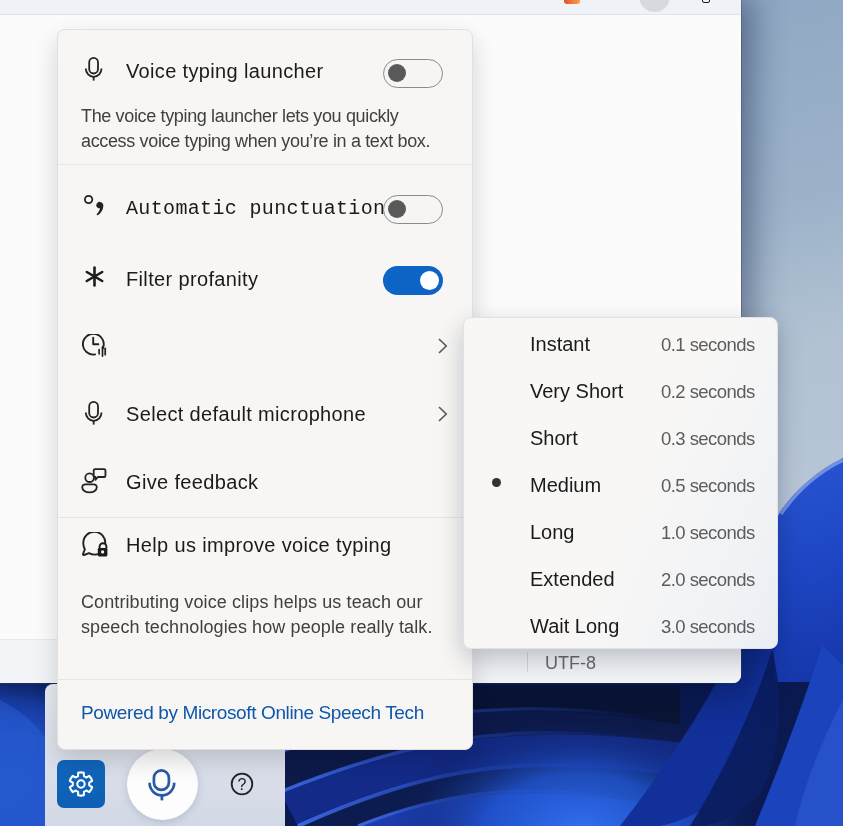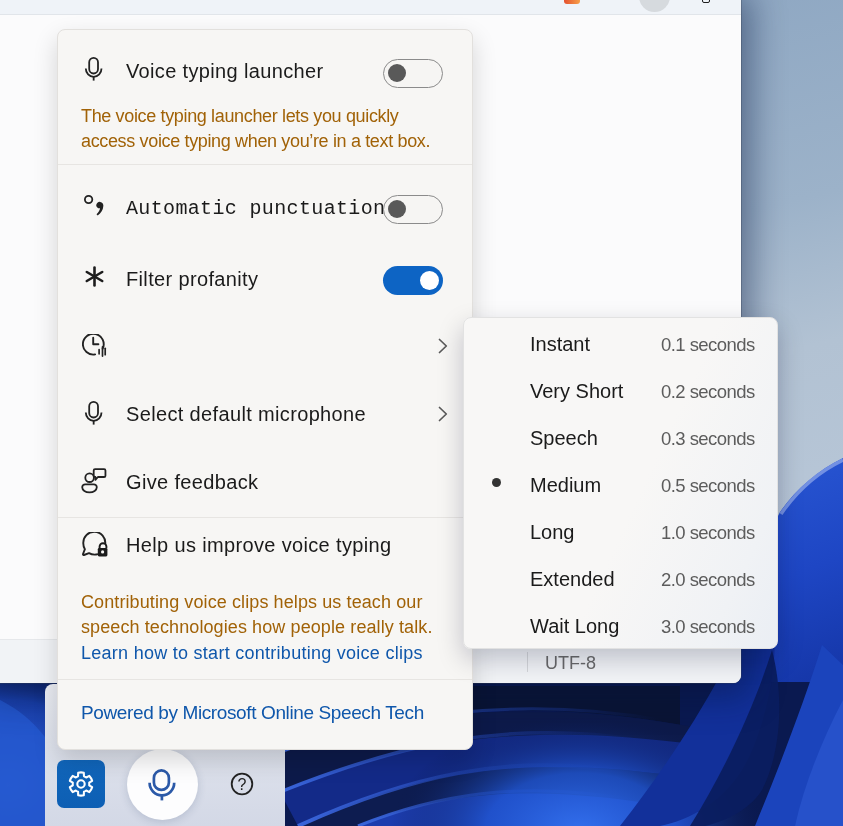--- a/index.html
+++ b/index.html
@@ -43,21 +43,21 @@
 
   
   #popup {
     position:absolute; left:57px; top:29px; width:416px; height:721px;
     background:#f7f6f4; border-radius:8px;
     border:1px solid #e2e0dd;
     box-shadow: 0 10px 24px rgba(0,0,0,0.16);
   }
   .divider { position:absolute; left:0; width:100%; height:1px; background:#e7e5e2; }
   .rowlabel { position:absolute; font-size:20px; color:#1b1b1b; left:68px; white-space:nowrap; letter-spacing:0.35px; }
-  .desc { position:absolute; left:23px; font-size:18px; color:#a16207; line-height:25px; white-space:nowrap; }
+  .desc { position:absolute; left:23px; font-size:18px; color:#404040; line-height:25px; white-space:nowrap; }
   .bluelink { position:absolute; left:23px; font-size:18px; color:#0f57ab; white-space:nowrap; }
 
   
   .toggle { position:absolute; left:325px; width:60px; height:29px; border-radius:15px; }
   .toggle.off { background:#f6f5f3; border:1.5px solid #8b8b8b; }
   .toggle.off .knob { position:absolute; left:4px; top:4px; width:18px; height:18px; border-radius:50%; background:#595959; }
   .toggle.on { background:#0d64c4; }
   .toggle.on .knob { position:absolute; right:4px; top:5px; width:19px; height:19px; border-radius:50%; background:#ffffff; }
 
   
@@ -253,34 +253,33 @@
     <svg class="abs" width="28" height="27" viewBox="0 0 28 27" style="left:23px;top:502px">
       <path d="M15.7,21.3 c-1.2,0.3 -2.3,0.5 -3.4,0.5 c-2,0 -3.9,-0.5 -5.6,-1.5 l-5.0,1.9 c-0.6,0.2 -1.2,-0.4 -1.0,-1.0 l1.9,-4.8 c-1.1,-1.7 -1.6,-3.7 -1.6,-5.8 a11,11 0 1 1 21.9,0.7" transform="translate(1.3,0.8)" fill="none" stroke="#222222" stroke-width="1.9" stroke-linejoin="round"></path>
       <path d="M17.3,15.5 v-1.7 a3.4,3.4 0 0 1 6.8,0 v1.7" transform="translate(1.3,0.8)" fill="none" stroke="#1b1b1b" stroke-width="1.9"></path>
       <rect x="16.8" y="15.9" width="9.6" height="8.5" rx="1.3" fill="#1b1b1b"></rect>
       <circle cx="21.6" cy="19.9" r="1.6" fill="#f7f6f4"></circle>
     </svg>
     <div class="rowlabel" style="top:504px;">Help us improve voice typing</div>
 
     <div class="desc" style="top:560px;letter-spacing:0.1px;">Contributing voice clips helps us teach our<br>speech technologies how people really talk.</div>
 
-    <div class="bluelink" style="top:613px;letter-spacing:0.27px;">Learn how to start contributing voice clips</div>
 
     <div class="divider" style="top:649px;"></div>
 
     <div class="bluelink" style="top:672px;font-size:19px;letter-spacing:-0.38px;">Powered by Microsoft Online Speech Tech</div>
   </div>
 
   <div id="submenu">
     <div class="abs" style="left:28px;top:160px;width:9px;height:9px;border-radius:50%;background:#333333"></div>
     <div class="sm-label" style="top:15px;">Instant</div>      
       <div class="sm-val" style="top:16px;">0.1 seconds</div>
     <div class="sm-label" style="top:62px;">Very Short</div>   
       <div class="sm-val" style="top:63px;">0.2 seconds</div>
-    <div class="sm-label" style="top:109px;">Speech</div>       
+    <div class="sm-label" style="top:109px;">Short</div>       
       <div class="sm-val" style="top:110px;">0.3 seconds</div>
     <div class="sm-label" style="top:156px;">Medium</div>      
       <div class="sm-val" style="top:157px;">0.5 seconds</div>
     <div class="sm-label" style="top:203px;">Long</div>        
       <div class="sm-val" style="top:204px;">1.0 seconds</div>
     <div class="sm-label" style="top:250px;">Extended</div>    
       <div class="sm-val" style="top:251px;">2.0 seconds</div>
     <div class="sm-label" style="top:297px;">Wait Long</div>   
       <div class="sm-val" style="top:298px;">3.0 seconds</div>
   </div>

